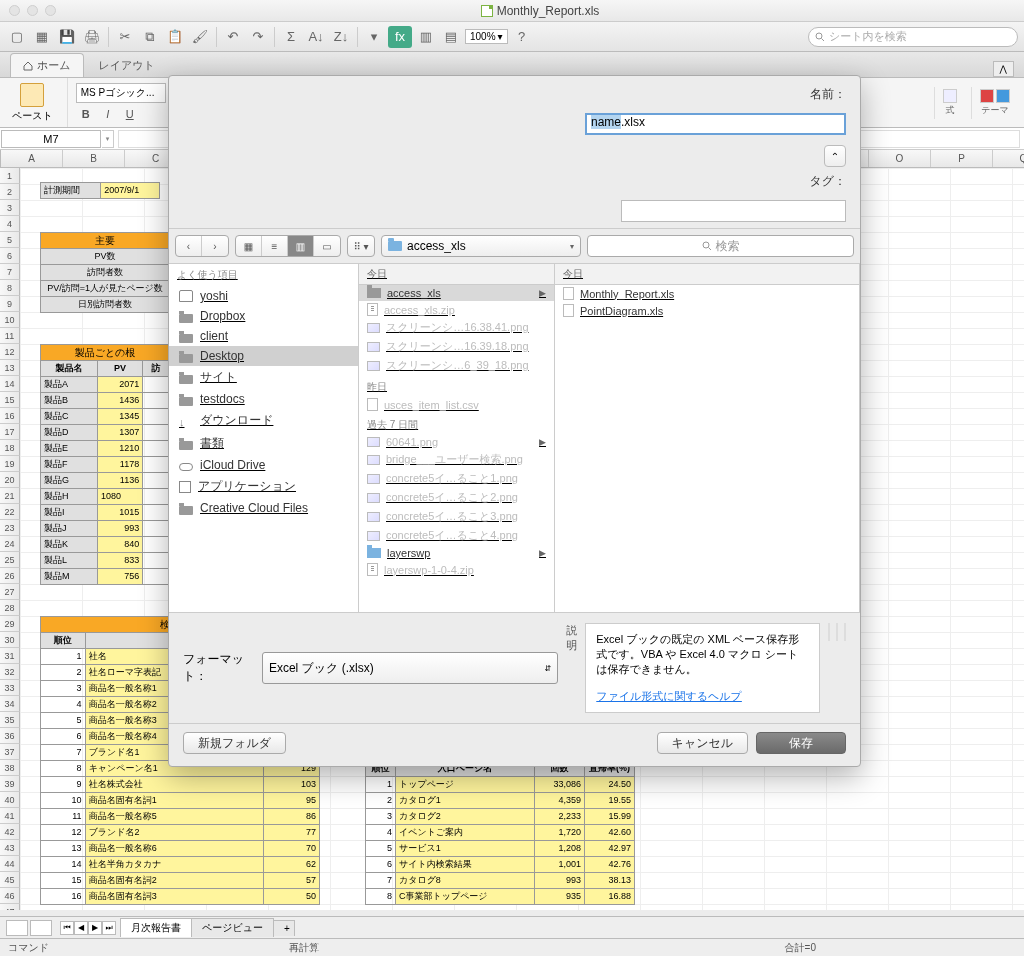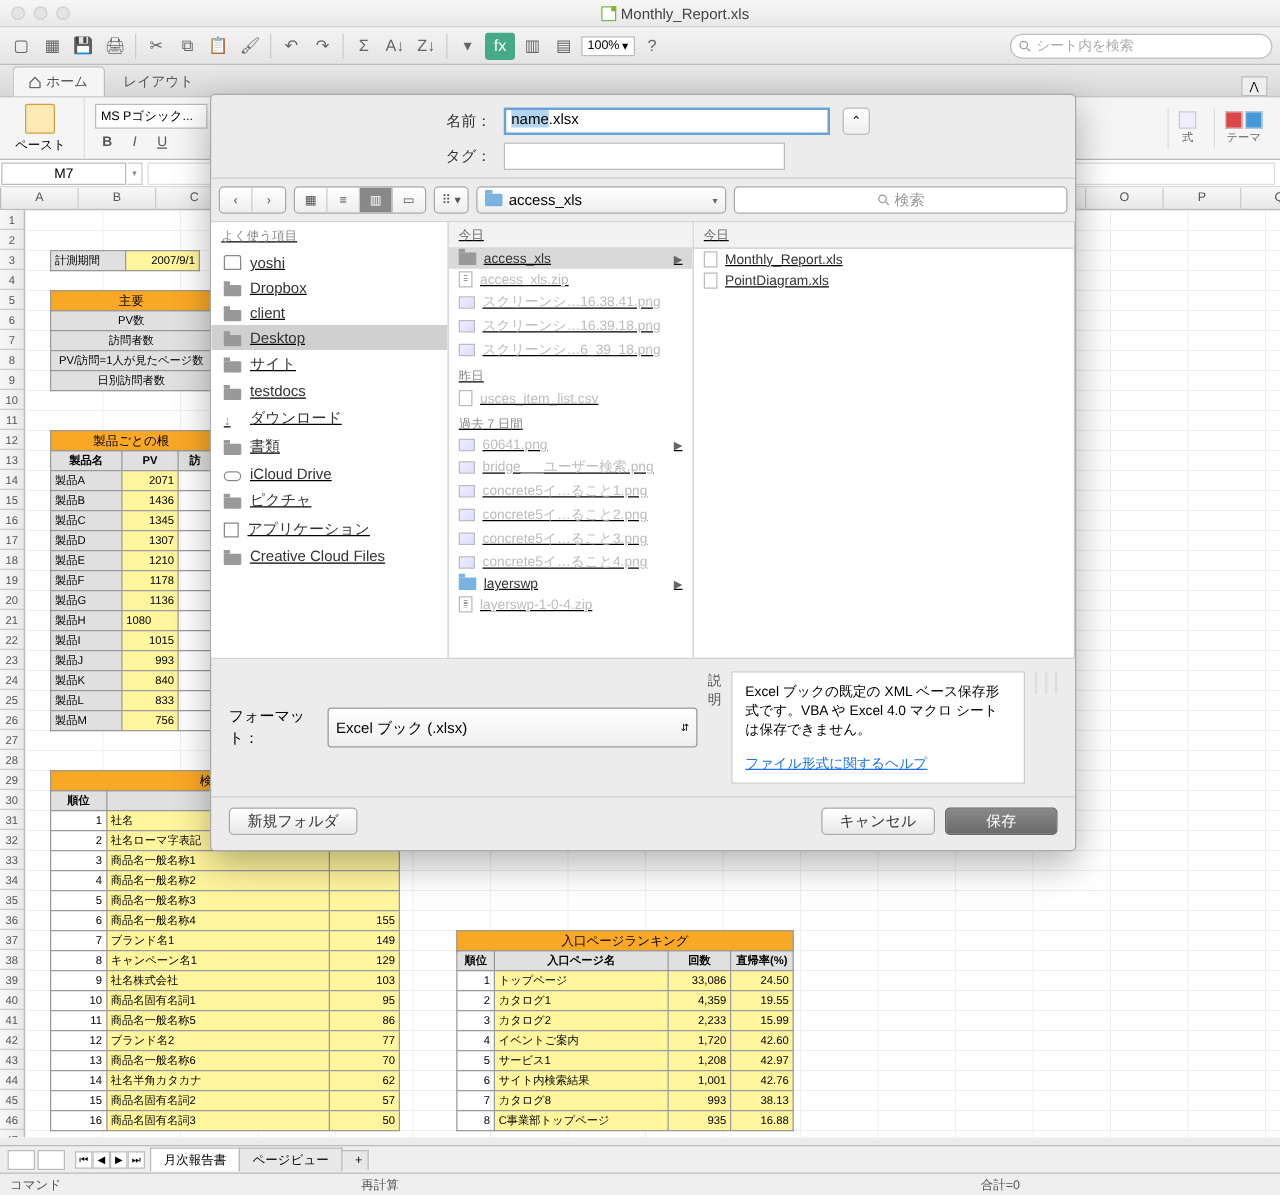--- a/index.html
+++ b/index.html
@@ -73,21 +73,21 @@
 .tab.inactive{background:#e8e8e8;}
 
 
 .statusbar{position:absolute;bottom:0;left:0;right:0;height:18px;background:#eee;border-top:1px solid #bbb;display:flex;align-items:center;font-size:10px;color:#555;padding:0 8px;gap:40px;}
 .statusbar .mid{margin-left:200px;}
 .statusbar .sum{margin-left:auto;margin-right:200px;}
 
 
 .dialog{position:absolute;top:75px;left:168px;width:693px;background:#ececec;border:1px solid #aaa;box-shadow:0 10px 30px rgba(0,0,0,.3);border-radius:4px;}
 .dlg-top{padding:10px 14px 6px;display:flex;flex-direction:column;gap:6px;}
-.dlg-row{display:flex;align-items:center;gap:10px;}
+.dlg-row{display:flex;align-items:flex-end;gap:10px;flex-direction:column;}
 .dlg-label{width:210px;text-align:right;font-size:12px;color:#333;}
 .dlg-input{width:261px;height:22px;border:2px solid #6aa1d8;background:#fff;padding:0 4px;font-size:12px;}
 .dlg-input.sel{color:#000;}
 .dlg-input.sel span{background:#b4d5f0;}
 .dlg-collapse{width:22px;height:22px;border:1px solid #bbb;border-radius:4px;background:linear-gradient(#fff,#eee);display:flex;align-items:center;justify-content:center;font-size:10px;}
 .tag-input{width:225px;height:22px;border:1px solid #bbb;background:#fff;}
 
 .dlg-browser{border-top:1px solid #ccc;border-bottom:1px solid #ccc;background:#ececec;}
 .browser-bar{display:flex;align-items:center;gap:6px;padding:6px;border-bottom:1px solid #ccc;}
 .seg{display:flex;border:1px solid #aaa;border-radius:4px;overflow:hidden;background:linear-gradient(#fff,#eee);}
@@ -329,25 +329,25 @@
         <div class="rh">42</div>
         <div class="rh">43</div>
         <div class="rh">44</div>
         <div class="rh">45</div>
         <div class="rh">46</div>
         <div class="rh">47</div>
       </div>
     <div class="cells">
       <div class="cell-grid"></div>
       <div class="sheet-overlay" id="overlay">
-          <table class="tbl" style="position: absolute; left: 20px; top: 32px; width: 120px;">
+          <table class="tbl" style="position: absolute; left: 20px; top: 14px; width: 120px;">
             <tbody>
               <tr>
                 <td class="gray-hdr">計測期間</td>
-                <td class="cream" style="text-align:right">2007/9/1</td>
+                <td class="cream" style="">2007/9/1</td>
               </tr>
             </tbody>
           </table>
           <div class="orange-hdr" style="position: absolute; left: 20px; top: 64px; width: 130px;">主要</div>
           <table class="tbl" style="position: absolute; left: 20px; top: 80px; width: 130px;">
             <tbody>
               <tr>
                 <td class="gray-hdr" style="text-align:center">PV数</td>
               </tr>
               <tr>
@@ -687,24 +687,20 @@
             </div>
             <div class="side-item">
               <span class="side-ic ic-folder"></span>
               <span>書類</span>
             </div>
             <div class="side-item">
               <span class="side-ic ic-cloud"></span>
               <span>iCloud Drive</span>
             </div>
             <div class="side-item">
-              <span class="side-ic ic-folder"></span>
-              <span>ピクチャ</span>
-            </div>
-            <div class="side-item">
               <span class="side-ic ic-app"></span>
               <span>アプリケーション</span>
             </div>
             <div class="side-item">
               <span class="side-ic ic-folder"></span>
               <span>Creative Cloud Files</span>
             </div>
           </div>
       </div>
       <div class="col">

